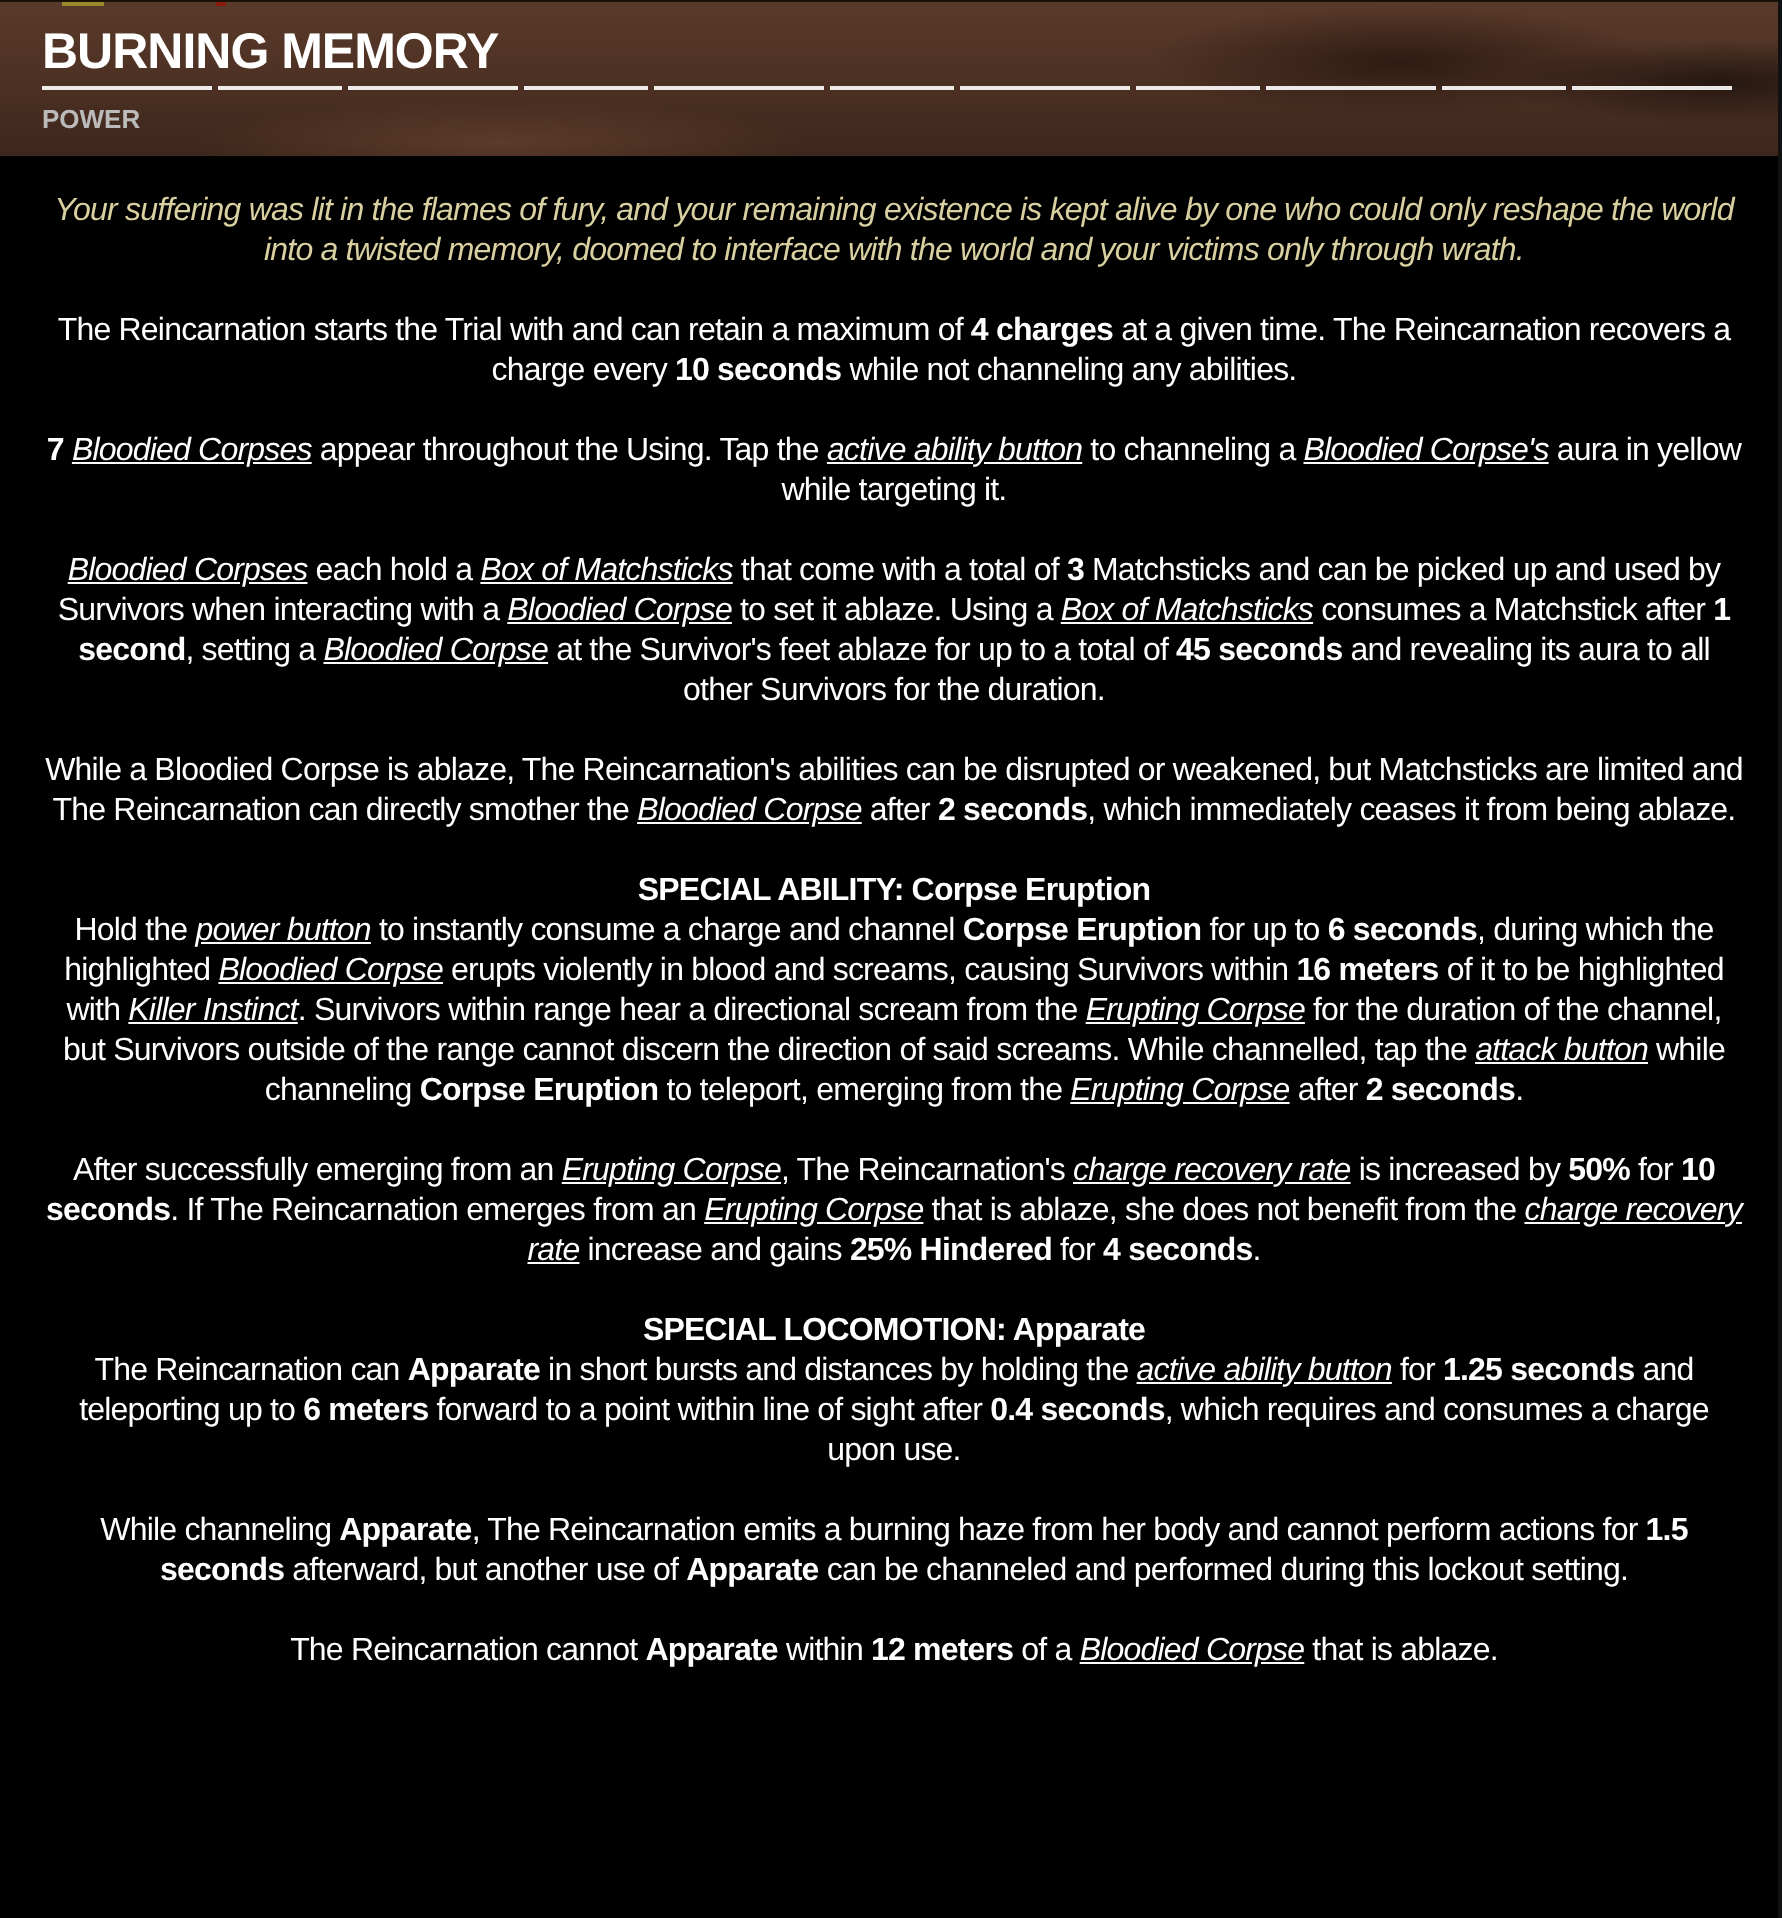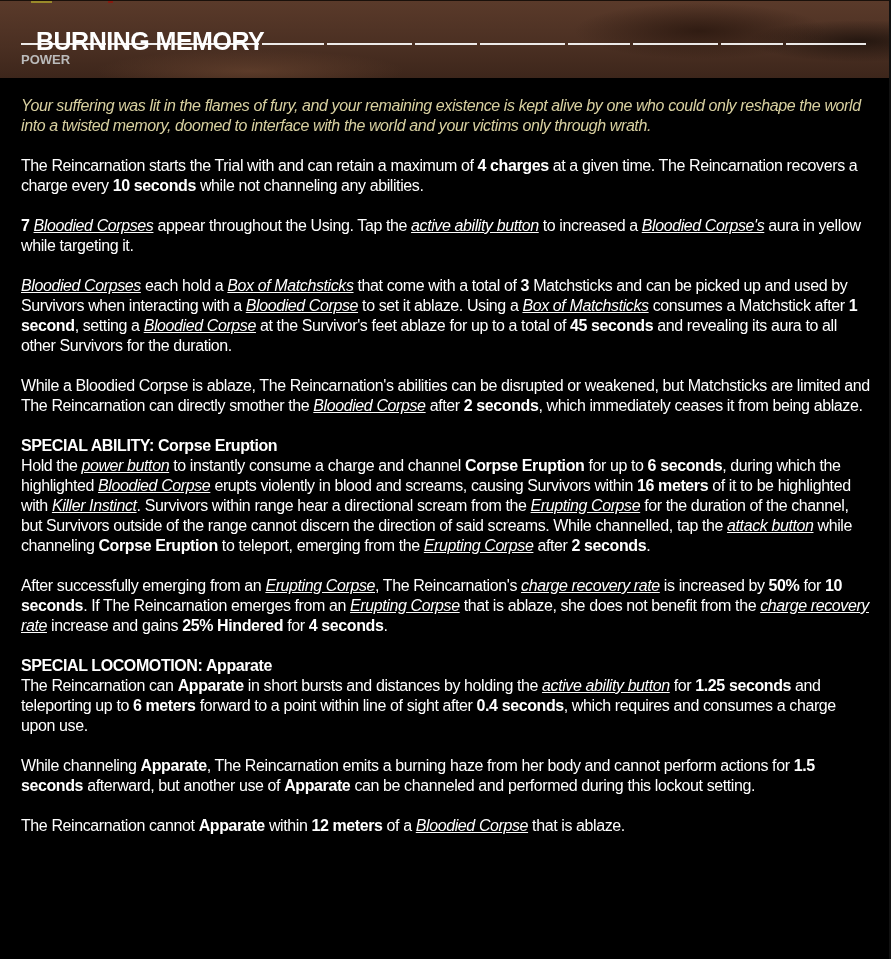--- a/index.html
+++ b/index.html
@@ -10,37 +10,38 @@
     background:
       radial-gradient(ellipse 180px 40px at 700px 30px, rgba(40,22,14,0.8), transparent 70%),
       radial-gradient(ellipse 220px 30px at 250px 70px, rgba(110,72,50,0.6), transparent 70%),
       radial-gradient(ellipse 160px 30px at 860px 40px, rgba(20,12,8,0.7), transparent 70%),
       linear-gradient(180deg, #5a3a2a 0%, #4a2f22 60%, #3d261b 100%);
     border-top:1px solid #1a100a;
   }
   .topmark1 { position:absolute; left:31px; top:0; width:21px; height:2px; background:#9a8a2a; }
   .topmark2 { position:absolute; left:108px; top:0; width:5px; height:2px; background:#8a1a10; }
   .title {
-    position:absolute; left:21px; top:11px; margin:15px;
+    position:absolute; left:21px; top:11px; margin:0;
     font-size:25px; font-weight:bold; color:#fff; letter-spacing:-0.5px;
   }
   .rule {
     position:absolute; left:21px; top:42px; width:845px; height:2px;
     background:repeating-linear-gradient(90deg, #fff 0 85px, transparent 85px 88px, #fff 88px 150px, transparent 150px 153px);
     opacity:0.9;
   }
   .subtitle {
     position:absolute; left:21px; top:51px; margin:0;
     font-size:13px; font-weight:bold; color:#bbb;
   }
   .right-edge { position:absolute; right:0; top:0; width:2px; height:959px; background:#111; }
   .content {
     position:absolute; left:21px; top:96px; width:852px;
     font-family:"Liberation Sans", sans-serif; font-size:16px; line-height:20px; color:#fff;
     letter-spacing:-0.4px;
+    text-align:center;
   }
   .content p { margin:0 0 20px 0; }
   .flavor { color:#d8d0a0; font-style:italic; }
   .section-head { font-weight:bold; display:block; }
   b { font-weight:bold; }
   i { font-style:italic;text-decoration:underline; }
 </style>
 </head>
 <body>
 
@@ -51,21 +52,21 @@
   <div class="rule"></div>
   <div class="subtitle">POWER</div>
 </div>
 <div class="right-edge"></div>
 
 <div class="content">
   <p class="flavor">Your suffering was lit in the flames of fury, and your remaining existence is kept alive by one who could only reshape the world into a twisted memory, doomed to interface with the world and your victims only through wrath.</p>
 
   <p><span>The Reincarnation starts the Trial with and can retain a maximum of </span><b>4 charges</b><span> at a given time. The Reincarnation recovers a charge every </span><b>10 seconds</b><span> while not channeling any abilities.</span></p>
 
-  <p><b>7</b> <i>Bloodied Corpses</i><span> appear throughout the Using. Tap the </span><i>active ability button</i><span> to increased a </span><i>Bloodied Corpse's</i><span> aura in yellow while targeting it.</span></p>
+  <p><b>7</b> <i>Bloodied Corpses</i><span> appear throughout the Using. Tap the </span><i>active ability button</i><span> to channeling a </span><i>Bloodied Corpse's</i><span> aura in yellow while targeting it.</span></p>
 
   <p><i>Bloodied Corpses</i><span> each hold a </span><i>Box of Matchsticks</i><span> that come with a total of </span><b>3</b><span> Matchsticks and can be picked up and used by Survivors when interacting with a </span><i>Bloodied Corpse</i><span> to set it ablaze. Using a </span><i>Box of Matchsticks</i><span> consumes a Matchstick after </span><b>1 second</b><span>, setting a </span><i>Bloodied Corpse</i><span> at the Survivor's feet ablaze for up to a total of </span><b>45 seconds</b><span> and revealing its aura to all other Survivors for the duration.</span></p>
 
   <p><span>While a Bloodied Corpse is ablaze, The Reincarnation's abilities can be disrupted or weakened, but Matchsticks are limited and The Reincarnation can directly smother the </span><i>Bloodied Corpse</i><span> after </span><b>2 seconds</b><span>, which immediately ceases it from being ablaze.</span></p>
 
   <p><span class="section-head">SPECIAL ABILITY: Corpse Eruption</span><span>Hold the </span><i>power button</i><span> to instantly consume a charge and channel </span><b>Corpse Eruption</b><span> for up to </span><b>6 seconds</b><span>, during which the highlighted </span><i>Bloodied Corpse</i><span> erupts violently in blood and screams, causing Survivors within </span><b>16 meters</b><span> of it to be highlighted with </span><i>Killer Instinct</i><span>. Survivors within range hear a directional scream from the </span><i>Erupting Corpse</i><span> for the duration of the channel, but Survivors outside of the range cannot discern the direction of said screams. While channelled, tap the </span><i>attack button</i><span> while channeling </span><b>Corpse Eruption</b><span> to teleport, emerging from the </span><i>Erupting Corpse</i><span> after </span><b>2 seconds</b><span>.</span></p>
 
   <p><span>After successfully emerging from an </span><i>Erupting Corpse</i><span>, The Reincarnation's </span><i>charge recovery rate</i><span> is increased by </span><b>50%</b><span> for </span><b>10 seconds</b><span>. If The Reincarnation emerges from an </span><i>Erupting Corpse</i><span> that is ablaze, she does not benefit from the </span><i>charge recovery rate</i><span> increase and gains </span><b>25% Hindered</b><span> for </span><b>4 seconds</b><span>.</span></p>
 
   <p><span class="section-head">SPECIAL LOCOMOTION: Apparate</span><span>The Reincarnation can </span><b>Apparate</b><span> in short bursts and distances by holding the </span><i>active ability button</i><span> for </span><b>1.25 seconds</b><span> and teleporting up to </span><b>6 meters</b><span> forward to a point within line of sight after </span><b>0.4 seconds</b><span>, which requires and consumes a charge upon use.</span></p>

